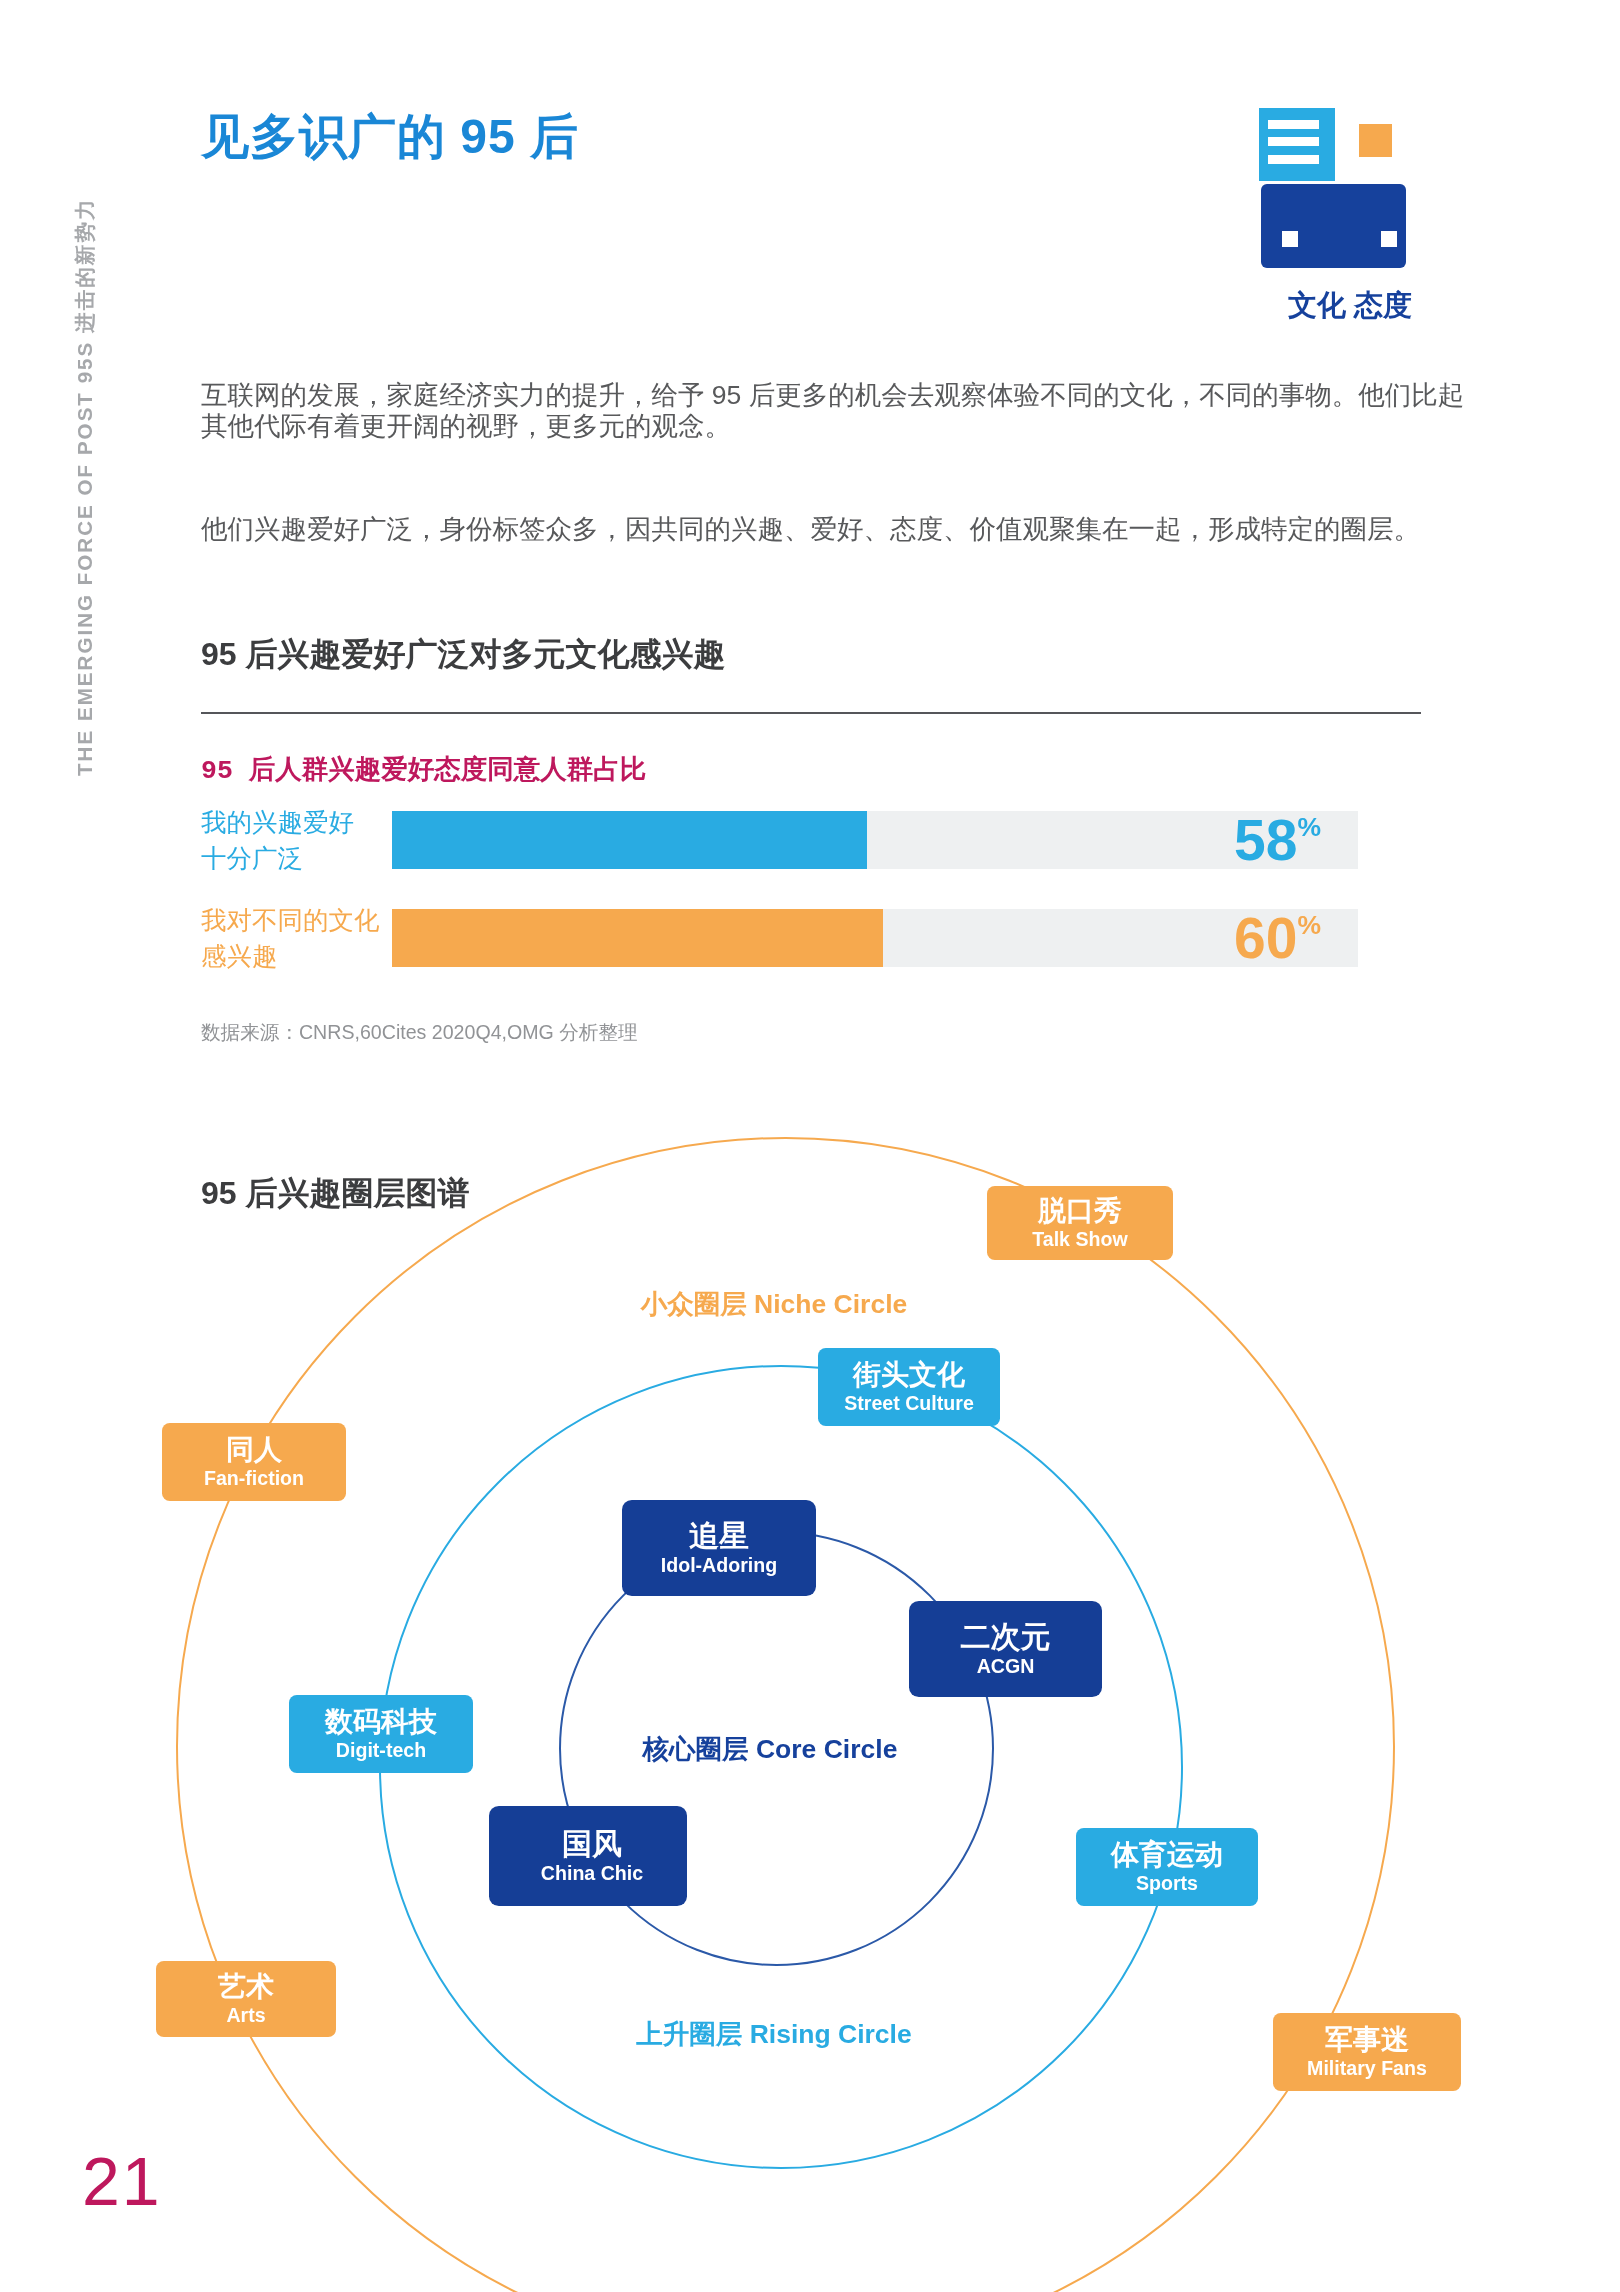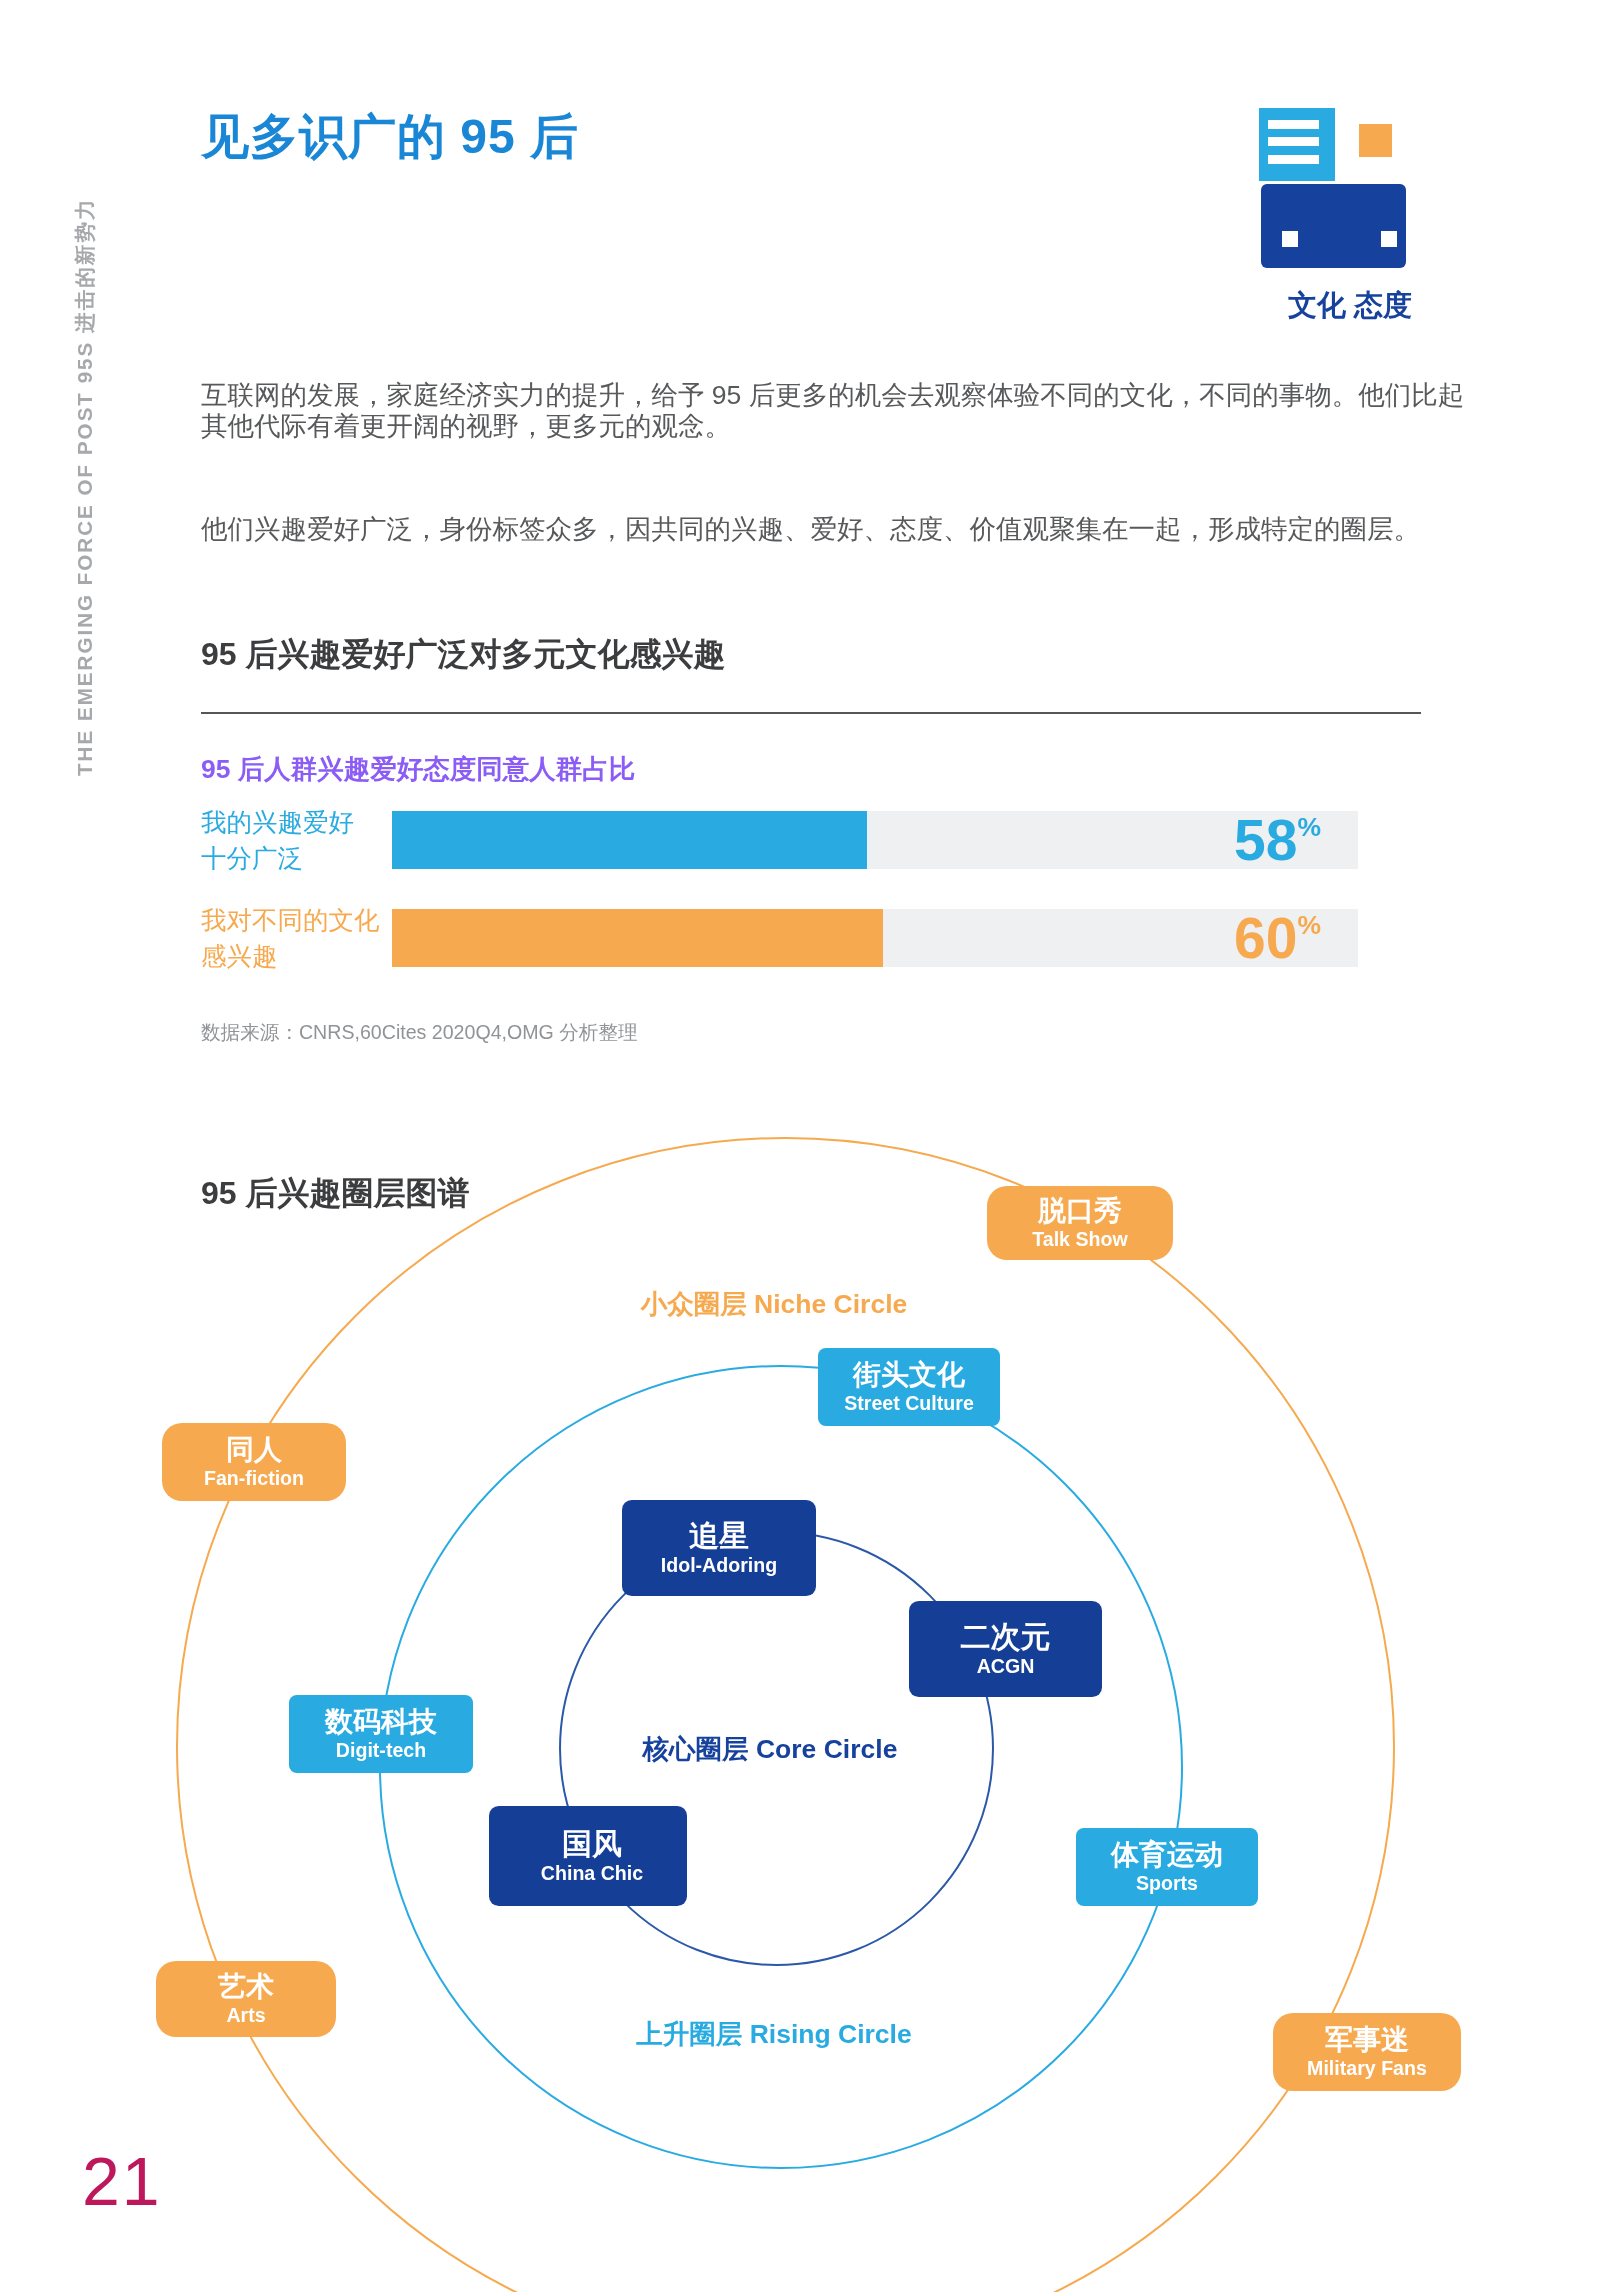--- a/index.html
+++ b/index.html
@@ -27,21 +27,21 @@
   .ci-sq-l{left:21.6px}.ci-sq-r{left:120px}
   .badge-label{position:absolute;left:1255px;top:286px;width:157px;text-align:right;
     font-size:29px;font-weight:bold;color:#16419c;}
   
   .intro-p{position:absolute;left:201px;width:1274px;font-size:26.5px;line-height:31px;color:#58595b;}
   .p1{top:380px}.p2{top:514px}
   
   .sec-heading{position:absolute;left:201px;font-size:32px;font-weight:bold;color:#3c3d3f;}
   .h1{top:633px}.h2{top:1172px}
   .sec-rule{position:absolute;left:201px;top:712px;width:1220px;border-top:2px solid #55565a;}
-  .chart-subtitle{position:absolute;left:201px;top:751px;font-size:26.5px;font-weight:bold;color:#8b5cf6;}
+  .chart-subtitle{position:absolute;left:201px;top:751px;font-size:26.5px;font-weight:bold;color:#be185d;font-family:Liberation Mono, monospace;}
   
   .bars{position:absolute;left:201px;top:802px;width:1157px;}
   .bar-row{display:flex;align-items:center;height:76px;margin-bottom:21.6px;}
   .bar-cat{width:191px;font-size:25.5px;line-height:36px;}
   .row-0 .bar-cat{color:#29abe2}
   .row-1 .bar-cat{color:#f6a94e}
   .bar-track{position:relative;flex:1;height:58px;background:#eef0f1;}
   .bar-fill{height:100%;width:0;}
   .bar-val{position:absolute;right:37px;top:50%;transform:translateY(-50%);
     display:flex;align-items:flex-start;font-weight:bold;}
@@ -56,21 +56,21 @@
   .ring-rising{left:379px;top:1365px;width:800px;height:800px;border:2.9px solid #29abe2;}
   .ring-core{left:559px;top:1531px;width:431px;height:431px;border:2.9px solid #2b59a8;}
   .ring-label{position:absolute;transform:translateX(-50%);font-size:26.5px;font-weight:bold;white-space:nowrap;}
   .lbl-niche{left:774px;top:1286px;color:#f6a94e;}
   .lbl-core{left:770px;top:1731px;color:#16419c;}
   .lbl-rising{left:774px;top:2016px;color:#29abe2;}
   .node{position:absolute;color:#ffffff;text-align:center;display:flex;flex-direction:column;
     justify-content:center;border-radius:7.8px;z-index:3;}
   .node .zh{font-size:28px;font-weight:bold;line-height:1.18;}
   .node .en{font-size:19.6px;font-weight:bold;line-height:1.25;}
-  .node-niche{background:#f6a94e;border-radius:20px;}
+  .node-niche{background:#f6a94e;}
   .node-rising{background:#29abe2;}
   .node-core{background:#153e96;border-radius:9.8px;}
   .node-core .zh{font-size:30px;}
   .n-talkshow{left:987px;top:1186px;width:186px;height:74px;}
   .n-fanfiction{left:162px;top:1423px;width:184px;height:78px;}
   .n-arts{left:156px;top:1961px;width:180px;height:76px;}
   .n-military{left:1273px;top:2013px;width:188px;height:78px;}
   .n-street{left:818px;top:1348px;width:182px;height:78px;}
   .n-digit{left:289px;top:1695px;width:184px;height:78px;}
   .n-sports{left:1076px;top:1828px;width:182px;height:78px;}

